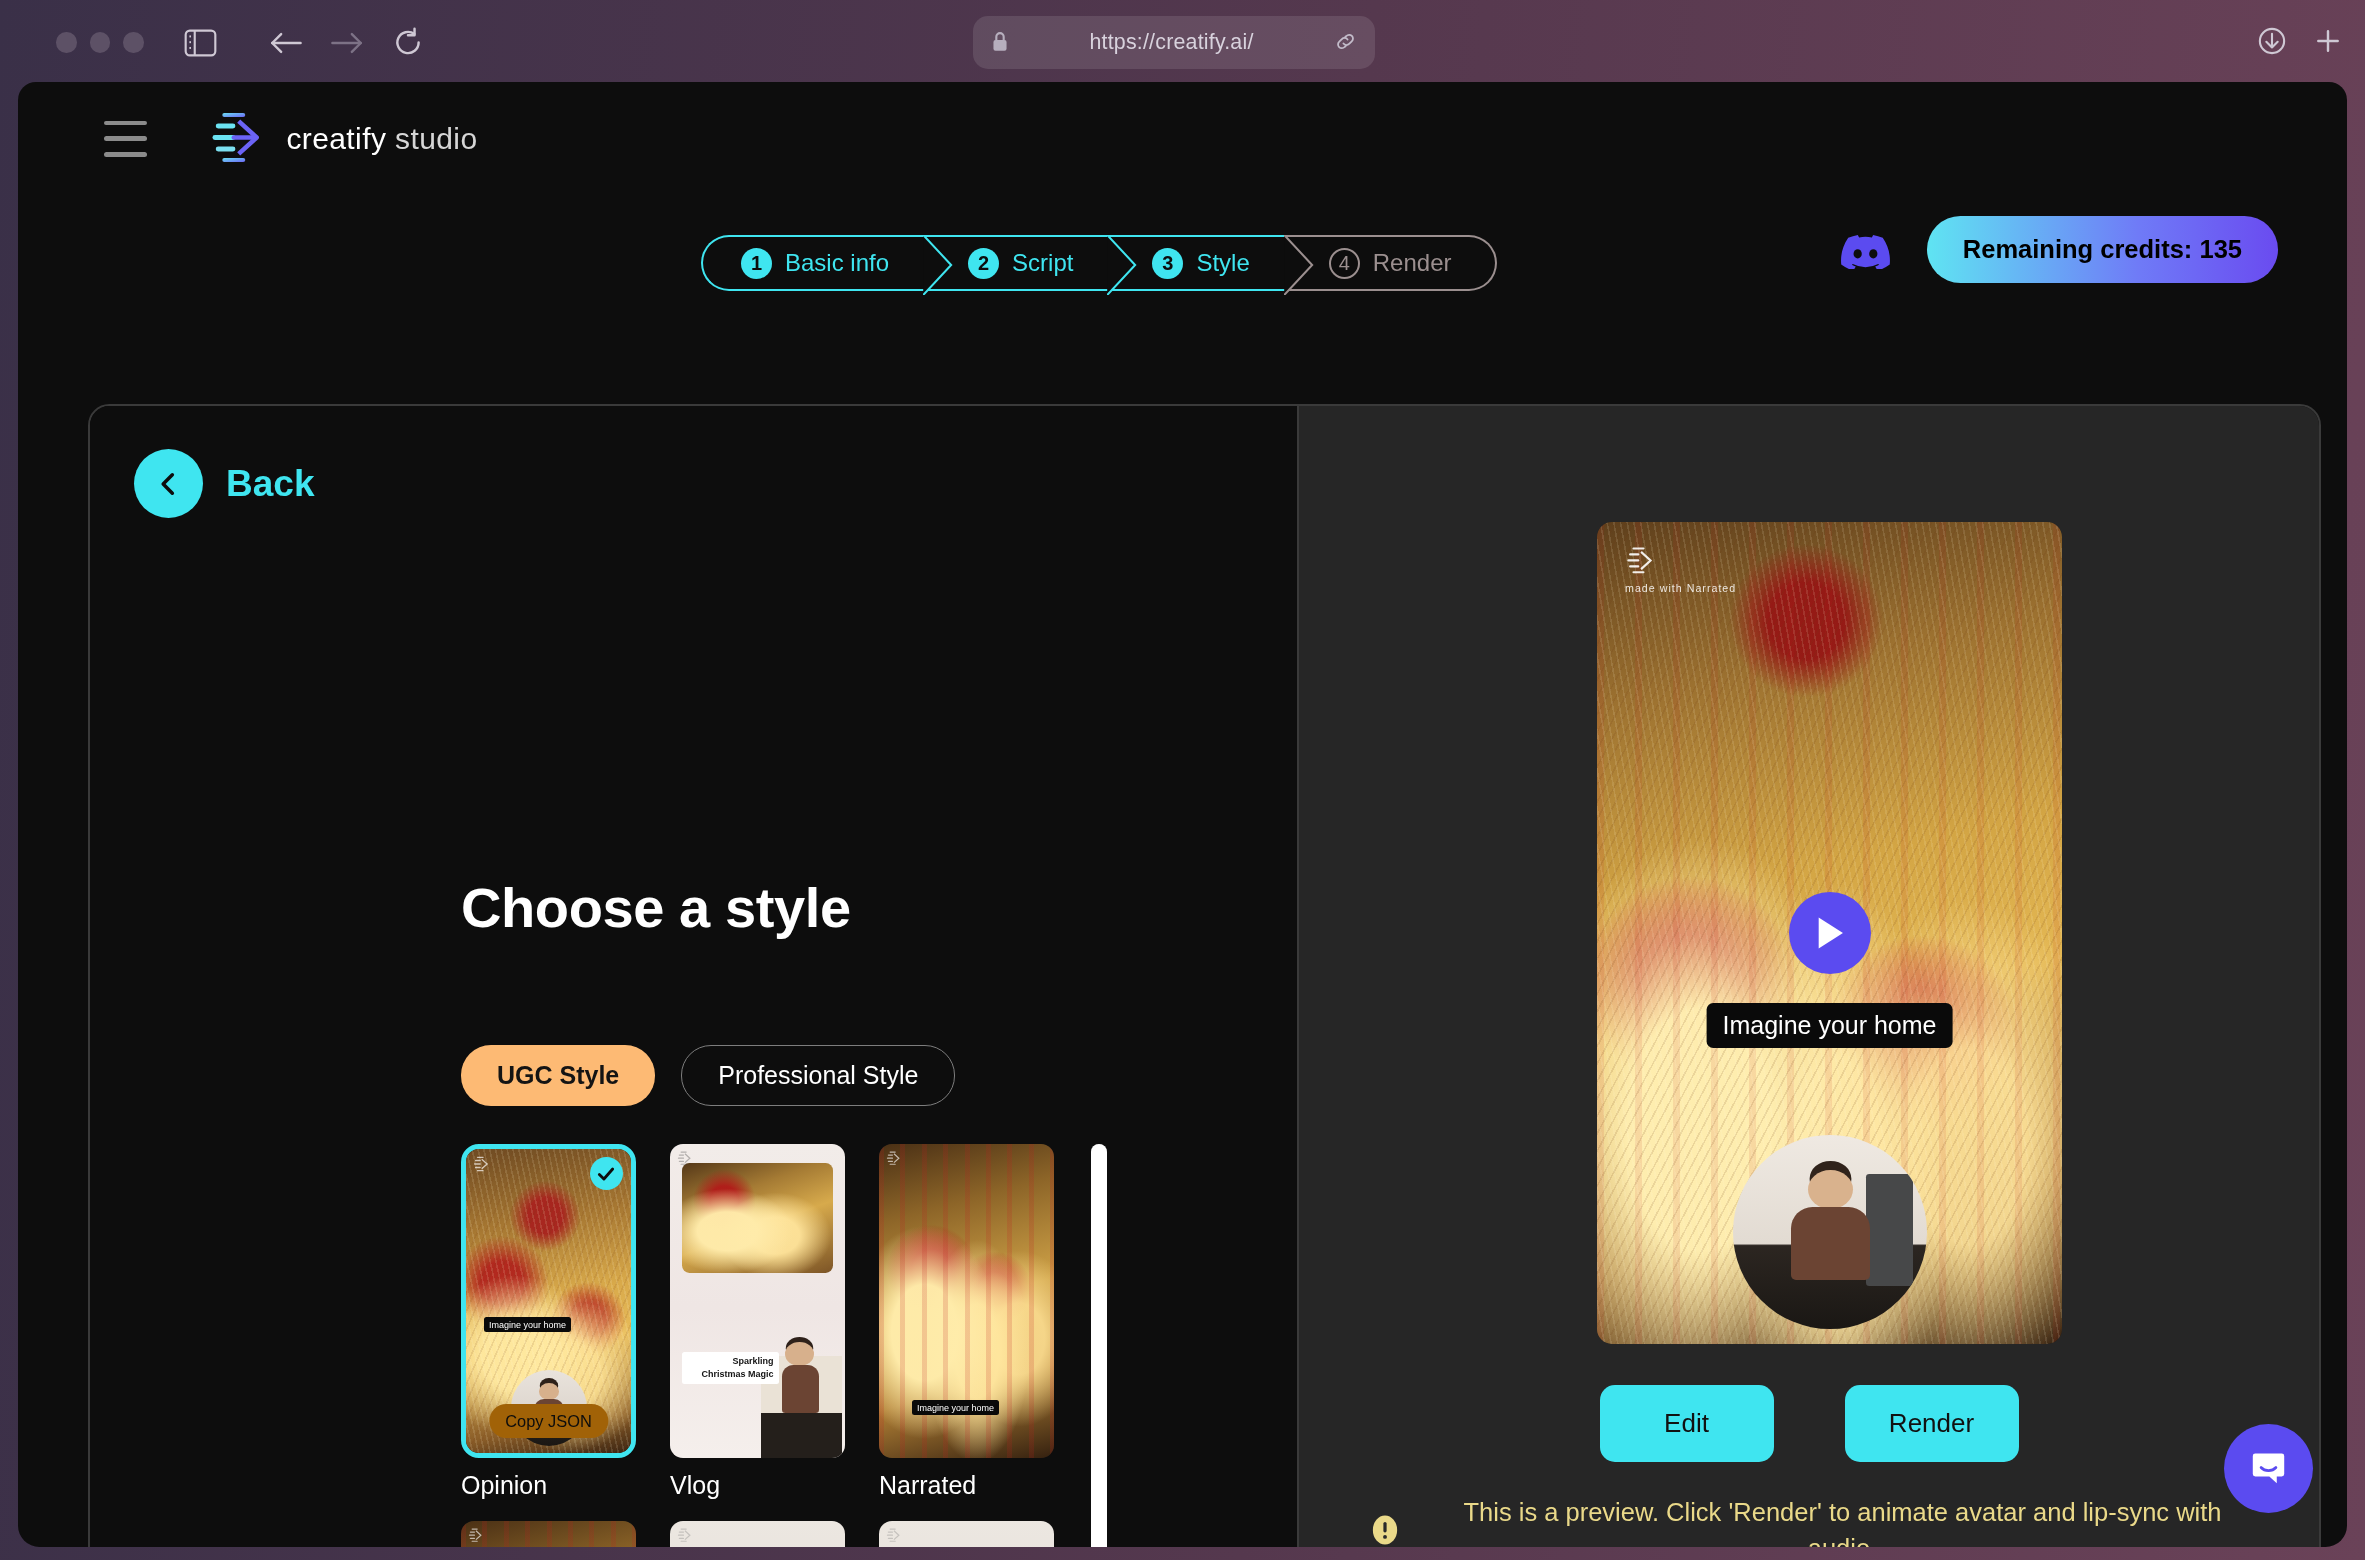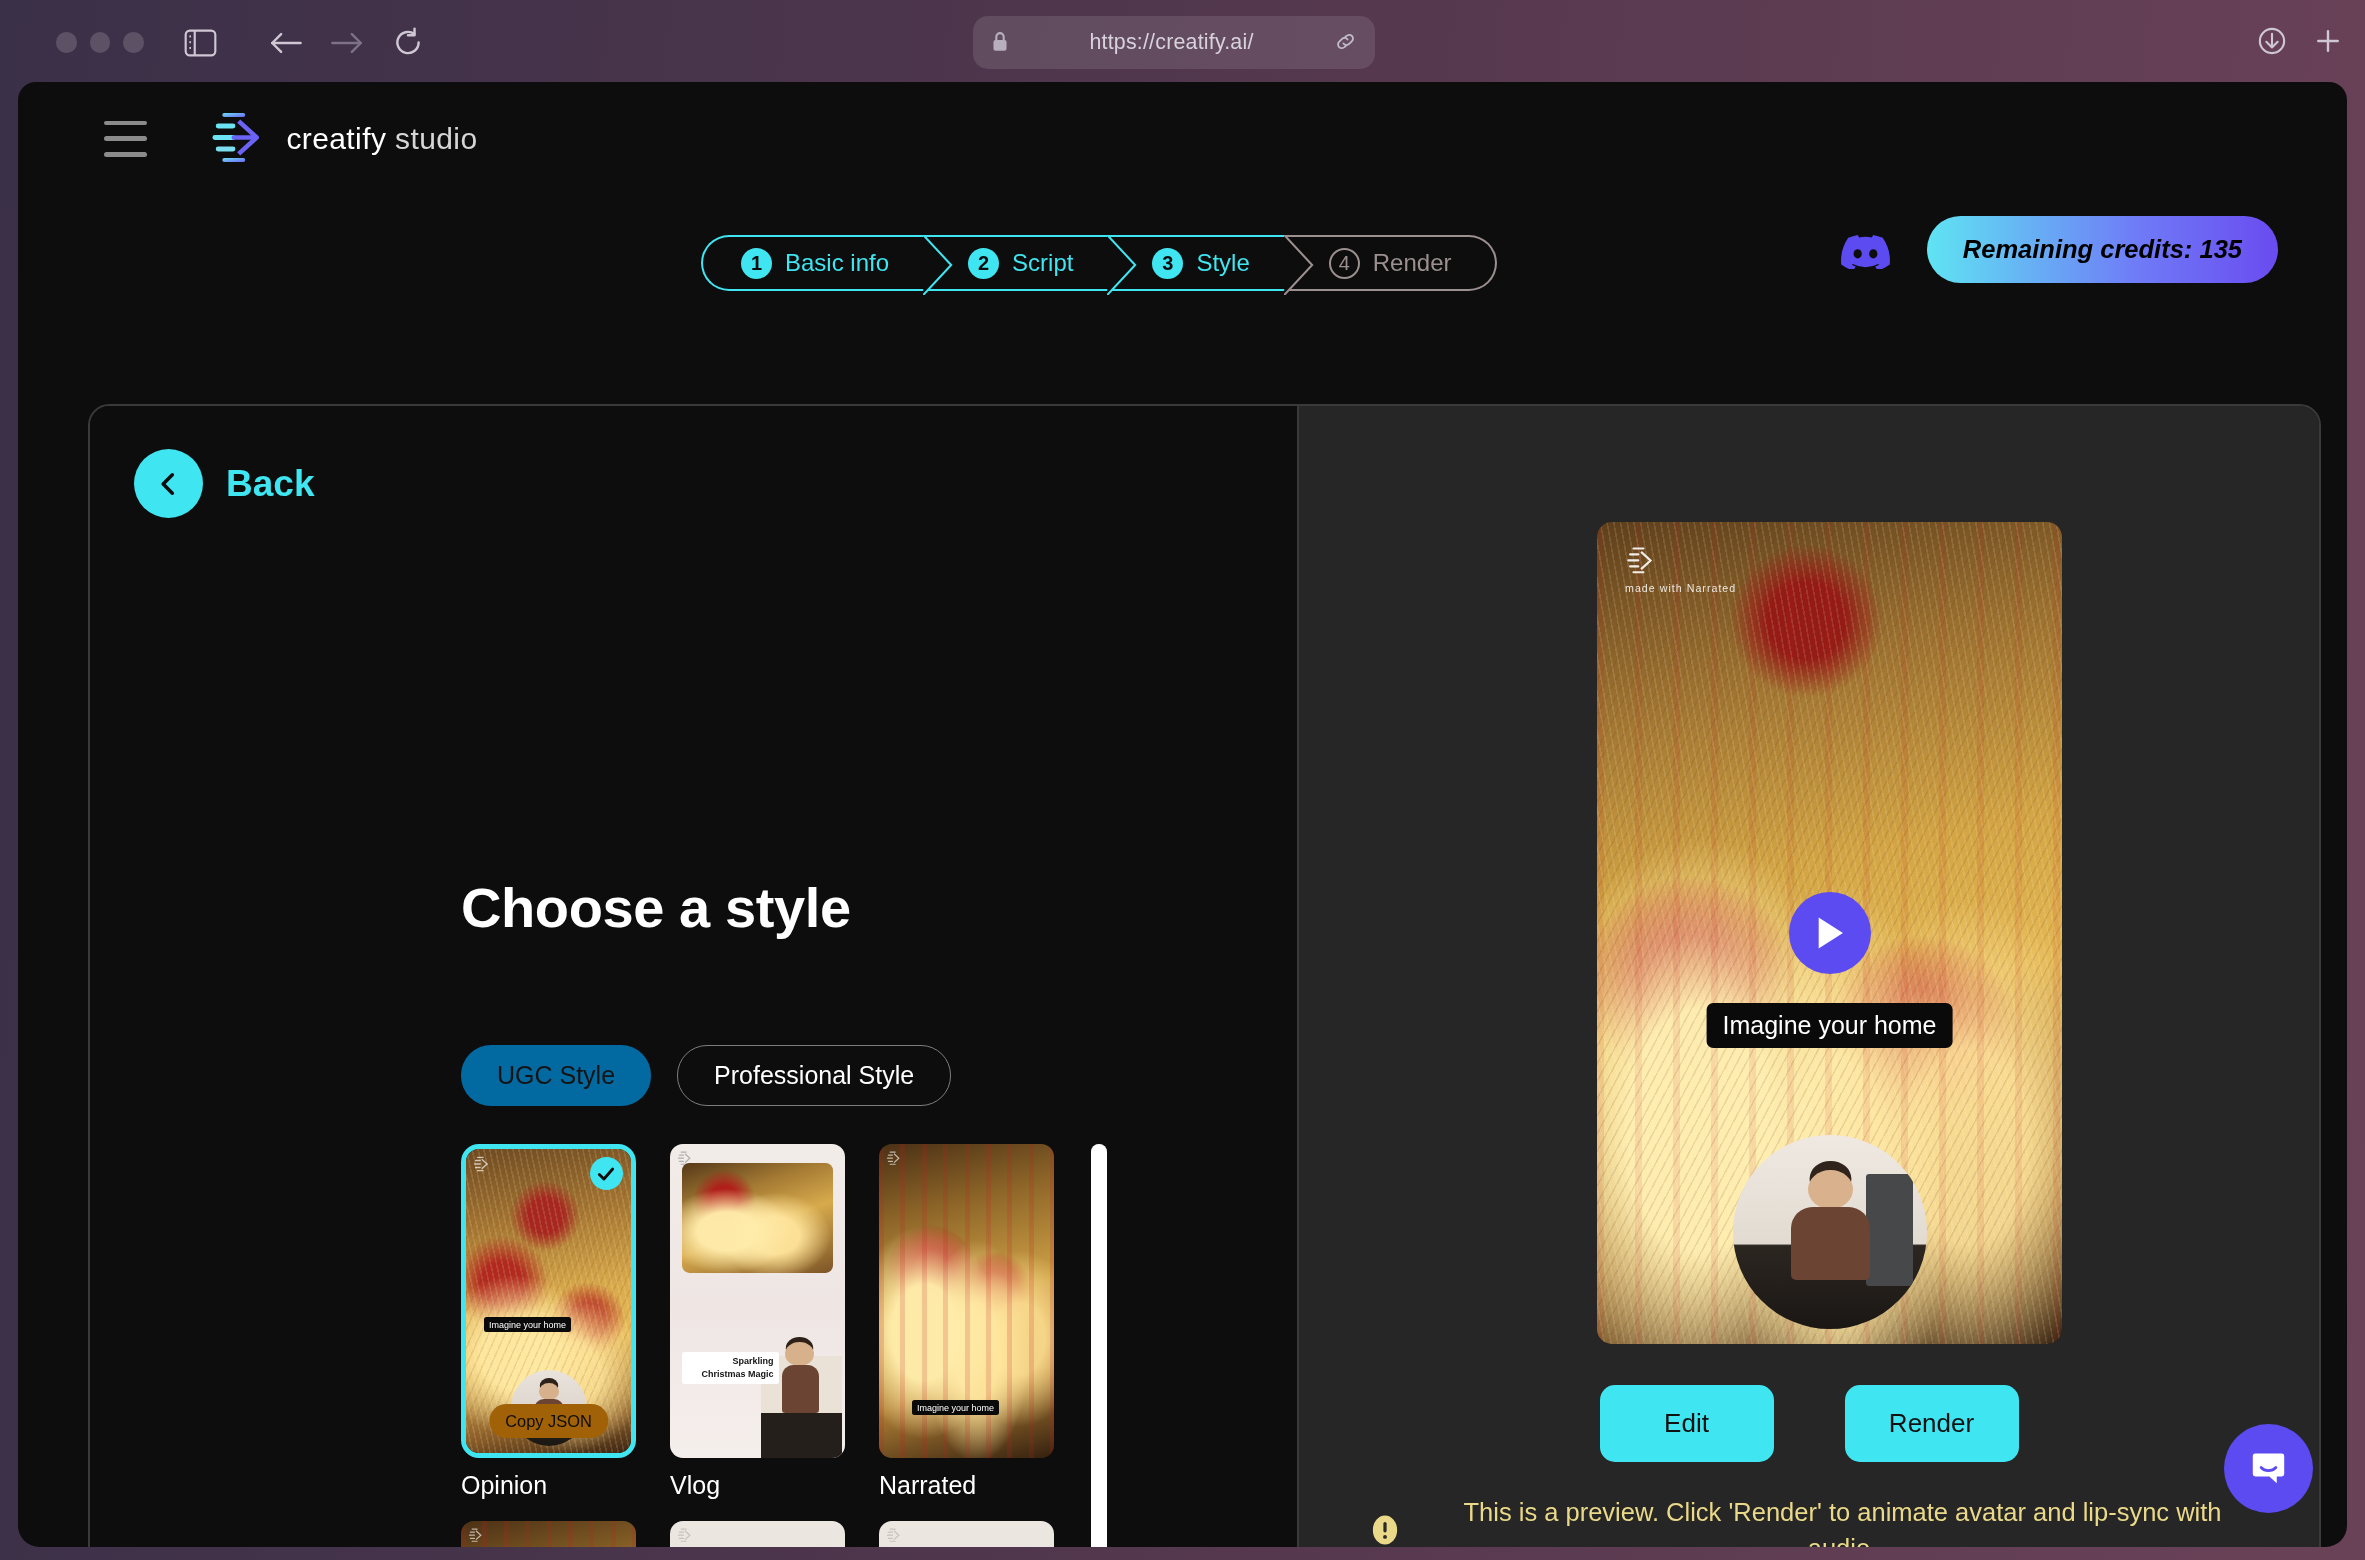--- a/index.html
+++ b/index.html
@@ -211,21 +211,20 @@
     border-radius: 34px;
     background: linear-gradient(90deg, #5fe4f2 0%, #6f7bf7 60%, #6a4bf0 100%);
     display: flex;
     align-items: center;
     padding: 0 36px;
     color: #000;
     font-size: 25.5px;
     font-weight: 700;
     white-space: nowrap;
     cursor: pointer;
-    font-style: italic;
   }
 
   
   #main-card {
     position: absolute;
     left: 70px;
     top: 322px;
     width: 2233px;
     height: 1191px;
     border: 2.1px solid #3a3a3a;
@@ -294,23 +293,23 @@
   .toggle-btn {
     height: 61px;
     border-radius: 30px;
     display: flex; align-items: center; justify-content: center;
     padding: 0 36px;
     font-size: 25px;
     cursor: pointer;
     white-space: nowrap;
   }
   .toggle-btn.selected {
-    background: #0369a1;
+    background: #fdba74;
     color: #141414;
-    font-weight: 400;
+    font-weight: 700;
   }
   .toggle-btn.unselected {
     background: transparent;
     color: #ffffff;
     border: 1.6px solid #7d7d7d;
   }
 
   
   #style-grid-wrap {
     position: absolute;

